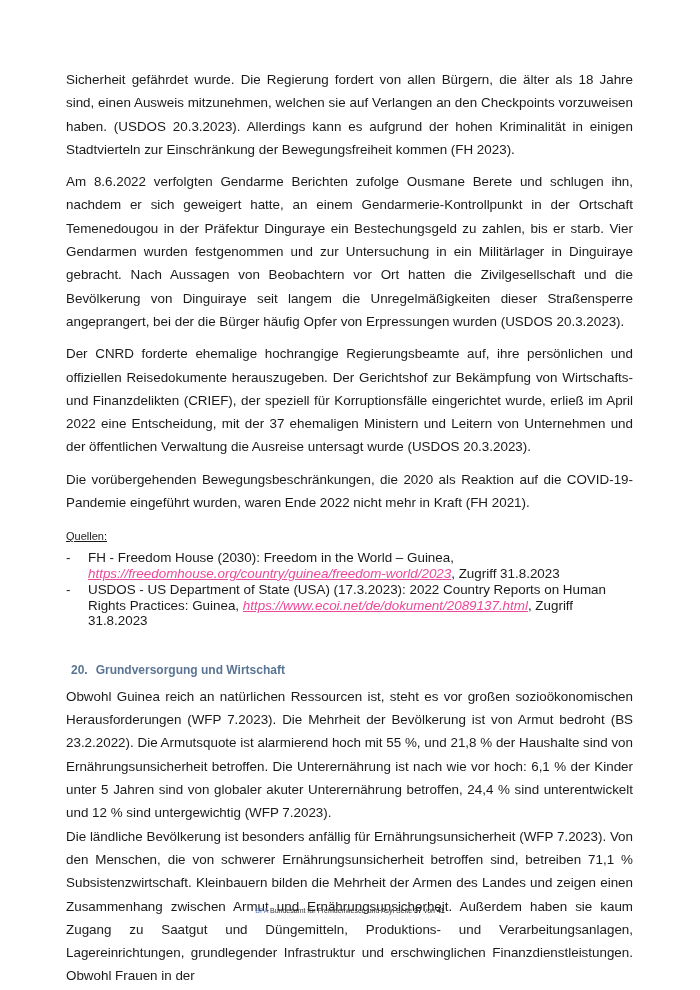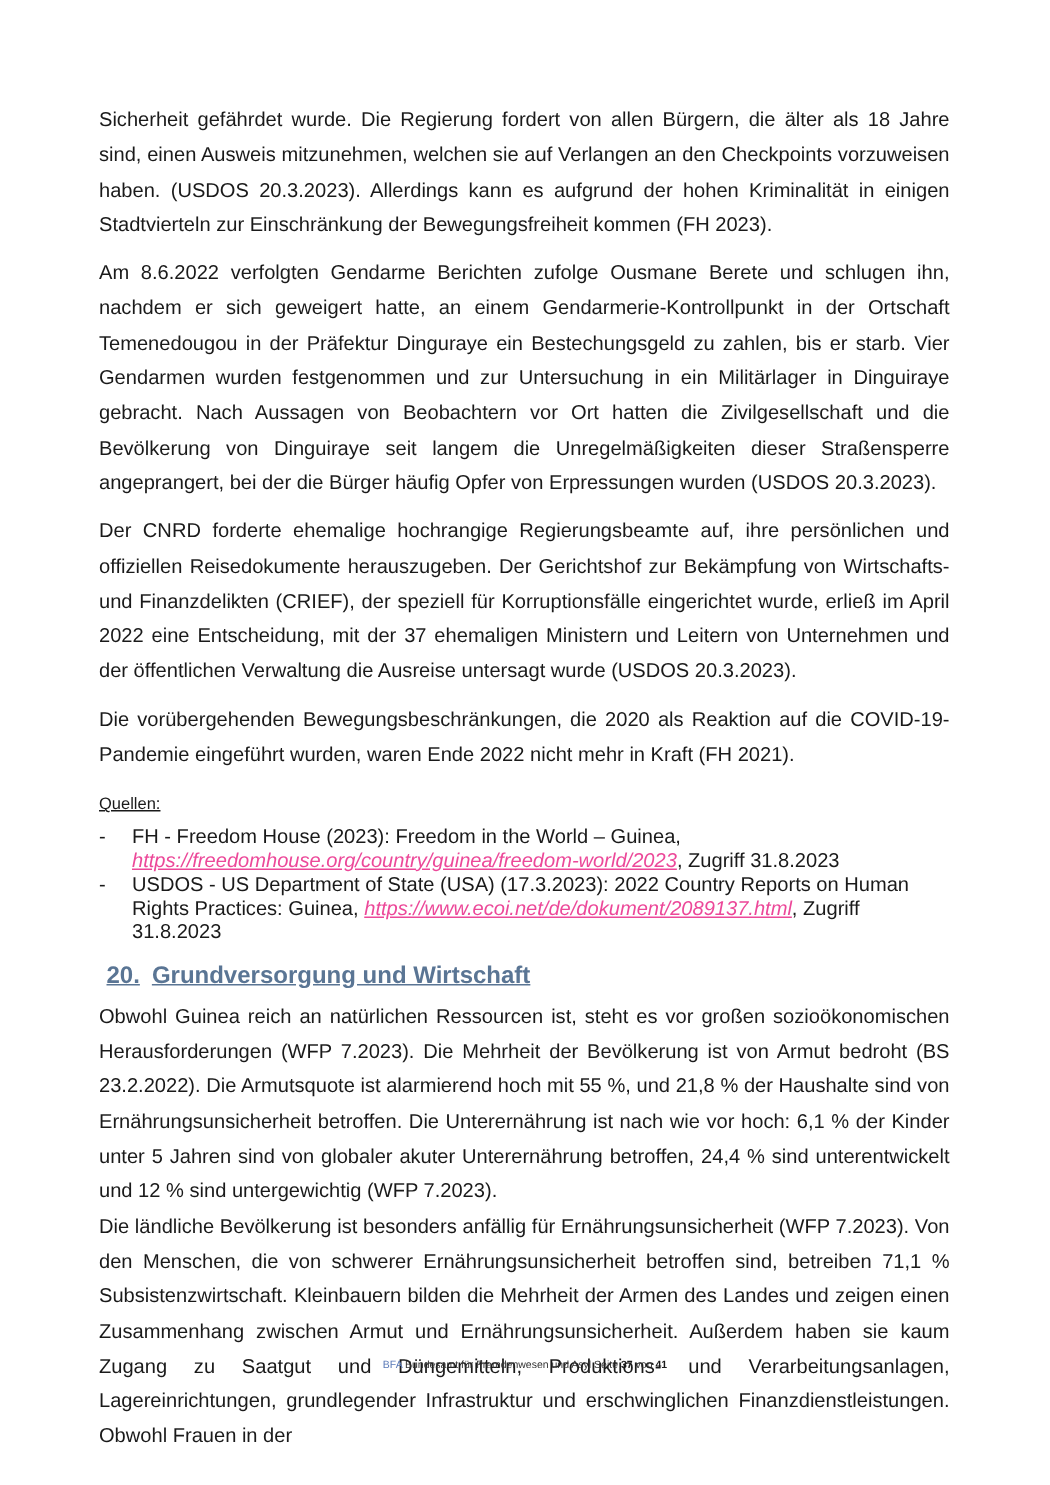--- a/index.html
+++ b/index.html
@@ -52,27 +52,26 @@
       position: absolute;
       left: 0;
       top: 0;
     }
     a.link {
       color: #ec4899;
       text-decoration: underline;
       font-style: italic;
     }
     h2.section {
-      margin: 13px 0 6px 0;
+      margin: 32px 0 6px 0;
       padding-left: 5px;
-      font-size: 16px;
+      font-size: 12px;
       line-height: 18px;
       font-weight: bold;
       color: #5a7594;
-      text-decoration: underline;
     }
     h2.section .num {
       margin-right: 8px;
     }
     .footer {
       position: absolute;
       left: 0;
       width: 700px;
       top: 907px;
       text-align: center;
@@ -93,21 +92,21 @@
 <div class="page">
   <p class="body">Sicherheit gefährdet wurde. Die Regierung fordert von allen Bürgern, die älter als 18 Jahre sind, einen Ausweis mitzunehmen, welchen sie auf Verlangen an den Checkpoints vorzuweisen haben. (USDOS 20.3.2023). Allerdings kann es aufgrund der hohen Kriminalität in einigen Stadtvierteln zur Einschränkung der Bewegungsfreiheit kommen (FH 2023).</p>
   <p class="body">Am 8.6.2022 verfolgten Gendarme Berichten zufolge Ousmane Berete und schlugen ihn, nachdem er sich geweigert hatte, an einem Gendarmerie-Kontrollpunkt in der Ortschaft Temenedougou in der Präfektur Dinguraye ein Bestechungsgeld zu zahlen, bis er starb. Vier Gendarmen wurden festgenommen und zur Untersuchung in ein Militärlager in Dinguiraye gebracht. Nach Aussagen von Beobachtern vor Ort hatten die Zivilgesellschaft und die Bevölkerung von Dinguiraye seit langem die Unregelmäßigkeiten dieser Straßensperre angeprangert, bei der die Bürger häufig Opfer von Erpressungen wurden (USDOS 20.3.2023).</p>
   <p class="body">Der CNRD forderte ehemalige hochrangige Regierungsbeamte auf, ihre persönlichen und offiziellen Reisedokumente herauszugeben. Der Gerichtshof zur Bekämpfung von Wirtschafts- und Finanzdelikten (CRIEF), der speziell für Korruptionsfälle eingerichtet wurde, erließ im April 2022 eine Entscheidung, mit der 37 ehemaligen Ministern und Leitern von Unternehmen und der öffentlichen Verwaltung die Ausreise untersagt wurde (USDOS 20.3.2023).</p>
   <p class="body">Die vorübergehenden Bewegungsbeschränkungen, die 2020 als Reaktion auf die COVID-19-Pandemie eingeführt wurden, waren Ende 2022 nicht mehr in Kraft (FH 2021).</p>
 
   <div class="sources-title">Quellen:</div>
   <ul class="sources">
     <li>
       <span class="dash">-</span>
-      <span>FH - Freedom House (2023): Freedom in the World – Guinea, </span><a class="link">https://freedomhouse.org/country/guinea/freedom-world/2023</a><span>, Zugriff 31.8.2023</span>
+      <span>FH - Freedom House (2030): Freedom in the World – Guinea, </span><a class="link">https://freedomhouse.org/country/guinea/freedom-world/2023</a><span>, Zugriff 31.8.2023</span>
     </li>
     <li>
       <span class="dash">-</span>
       <span>USDOS - US Department of State (USA) (17.3.2023): 2022 Country Reports on Human Rights Practices: Guinea, </span><a class="link">https://www.ecoi.net/de/dokument/2089137.html</a><span>, Zugriff 31.8.2023</span>
     </li>
   </ul>
 
   <h2 class="section">
     <span class="num">20.</span><span>Grundversorgung und Wirtschaft</span>
   </h2>

